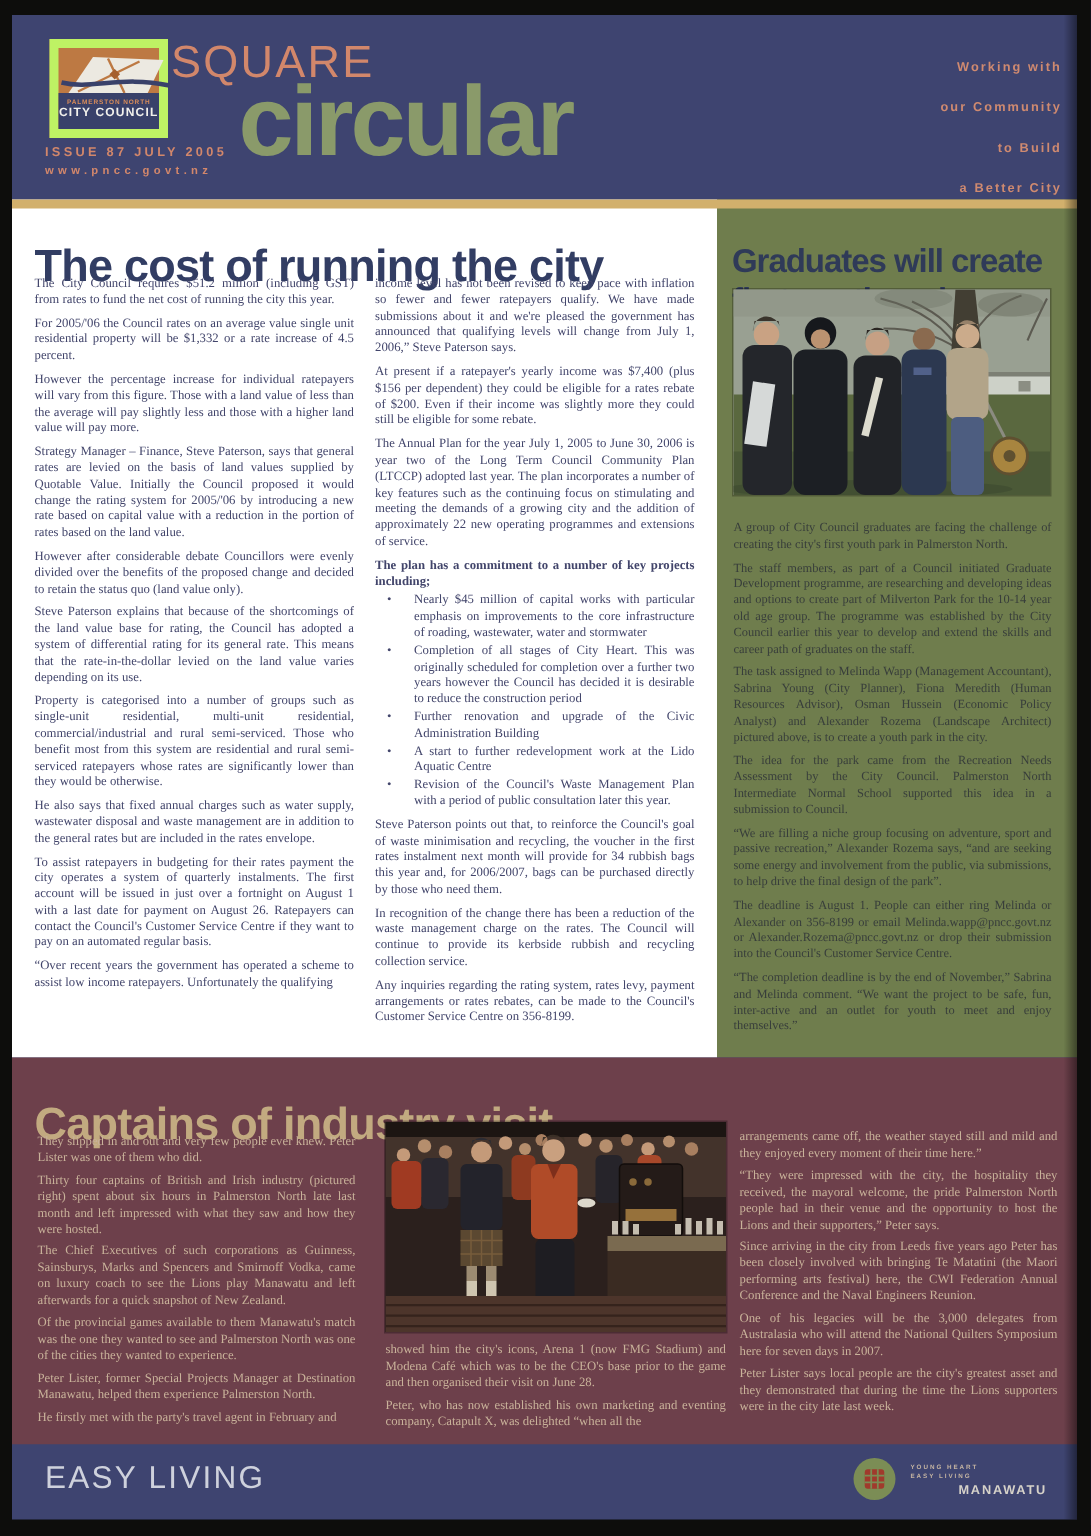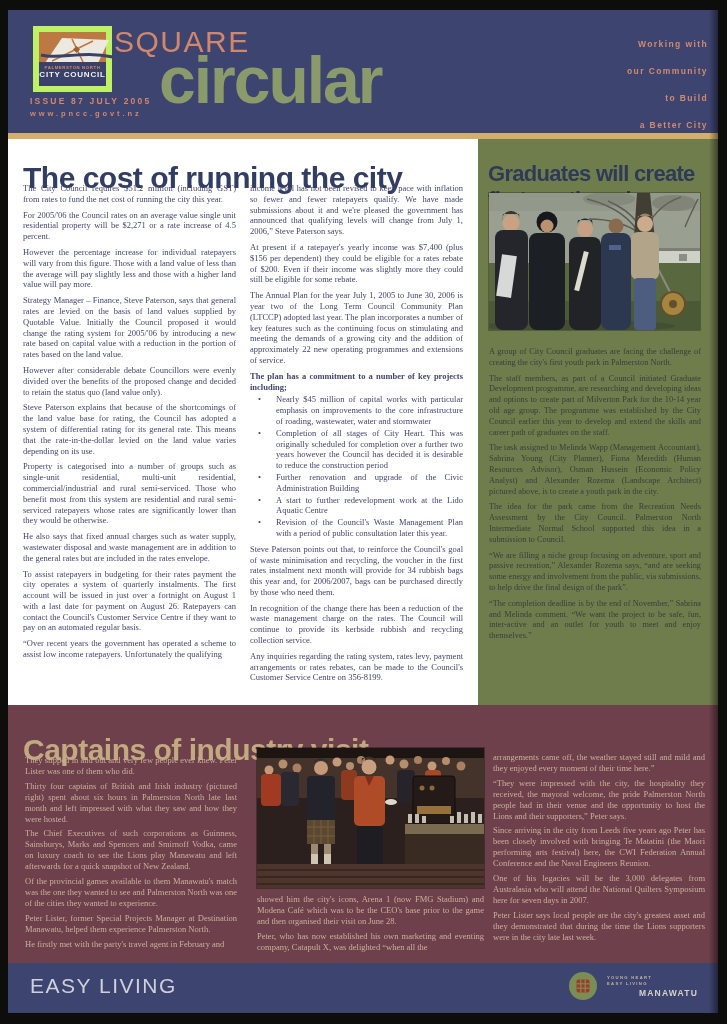--- a/index.html
+++ b/index.html
@@ -99,21 +99,21 @@
     </div>
   </div>
 
   <div class="main">
     <div class="gold-strip"></div>
 
     <section class="cost">
       <h1 class="cost-title">The cost of running the city</h1>
       <div class="cost-c1 serifcol">
         <p>The City Council requires $51.2 million (including GST) from rates to fund the net cost of running the city this year.</p>
-        <p>For 2005/'06 the Council rates on an average value single unit residential property will be $2,271 or a rate increase of 4.5 percent.</p>
+        <p>For 2005/'06 the Council rates on an average value single unit residential property will be $1,332 or a rate increase of 4.5 percent.</p>
         <p>However the percentage increase for individual ratepayers will vary from this figure. Those with a land value of less than the average will pay slightly less and those with a higher land value will pay more.</p>
         <p>Strategy Manager – Finance, Steve Paterson, says that general rates are levied on the basis of land values supplied by Quotable Value. Initially the Council proposed it would change the rating system for 2005/'06 by introducing a new rate based on capital value with a reduction in the portion of rates based on the land value.</p>
         <p>However after considerable debate Councillors were evenly divided over the benefits of the proposed change and decided to retain the status quo (land value only).</p>
         <p>Steve Paterson explains that because of the shortcomings of the land value base for rating, the Council has adopted a system of differential rating for its general rate. This means that the rate-in-the-dollar levied on the land value varies depending on its use.</p>
         <p>Property is categorised into a number of groups such as single-unit residential, multi-unit residential, commercial/industrial and rural semi-serviced. Those who benefit most from this system are residential and rural semi-serviced ratepayers whose rates are significantly lower than they would be otherwise.</p>
         <p>He also says that fixed annual charges such as water supply, wastewater disposal and waste management are in addition to the general rates but are included in the rates envelope.</p>
         <p>To assist ratepayers in budgeting for their rates payment the city operates a system of quarterly instalments. The first account will be issued in just over a fortnight on August 1 with a last date for payment on August 26. Ratepayers can contact the Council's Customer Service Centre if they want to pay on an automated regular basis.</p>
         <p>“Over recent years the government has operated a scheme to assist low income ratepayers. Unfortunately the qualifying</p>
       </div>
       <div class="cost-c2 serifcol">
@@ -180,20 +180,21 @@
           <rect x="142" y="39" width="28" height="48" rx="7" fill="#b2a489"></rect>
           <rect x="145" y="85" width="22" height="52" rx="4" fill="#4d5d80"></rect>
         </svg>
       </div>
       <div class="youth-text serifcol">
         <p>A group of City Council graduates are facing the challenge of creating the city's first youth park in Palmerston North.</p>
         <p>The staff members, as part of a Council initiated Graduate Development programme, are researching and developing ideas and options to create part of Milverton Park for the 10-14 year old age group. The programme was established by the City Council earlier this year to develop and extend the skills and career path of graduates on the staff.</p>
         <p>The task assigned to Melinda Wapp (Management Accountant), Sabrina Young (City Planner), Fiona Meredith (Human Resources Advisor), Osman Hussein (Economic Policy Analyst) and Alexander Rozema (Landscape Architect) pictured above, is to create a youth park in the city.</p>
         <p>The idea for the park came from the Recreation Needs Assessment by the City Council.  Palmerston North Intermediate Normal School supported this idea in a submission to Council.</p>
         <p>“We are filling a niche group focusing on adventure, sport and passive recreation,” Alexander Rozema says, “and are seeking some energy and involvement from the public, via submissions, to help drive the final design of the park”.</p>
+        <p>The deadline is August 1. People can either ring Melinda or Alexander on 356-8199 or email Melinda.wapp@pncc.govt.nz or Alexander.Rozema@pncc.govt.nz or drop their submission into the Council's Customer Service Centre.</p>
         <p>“The completion deadline is by the end of November,” Sabrina and Melinda comment. “We want the project to be safe, fun, inter-active and an outlet for youth to meet and enjoy themselves.”</p>
       </div>
     </section>
   </div>
 
   <section class="captains">
     <h1 class="cap-title">Captains of industry visit</h1>
     <div class="cap-c1 serifcol">
       <p>They slipped in and out and very few people ever knew. Peter Lister was one of them who did.</p>
       <p>Thirty four captains of British and Irish industry (pictured right) spent about six hours in Palmerston North late last month and left impressed with what they saw and how they were hosted.</p>

